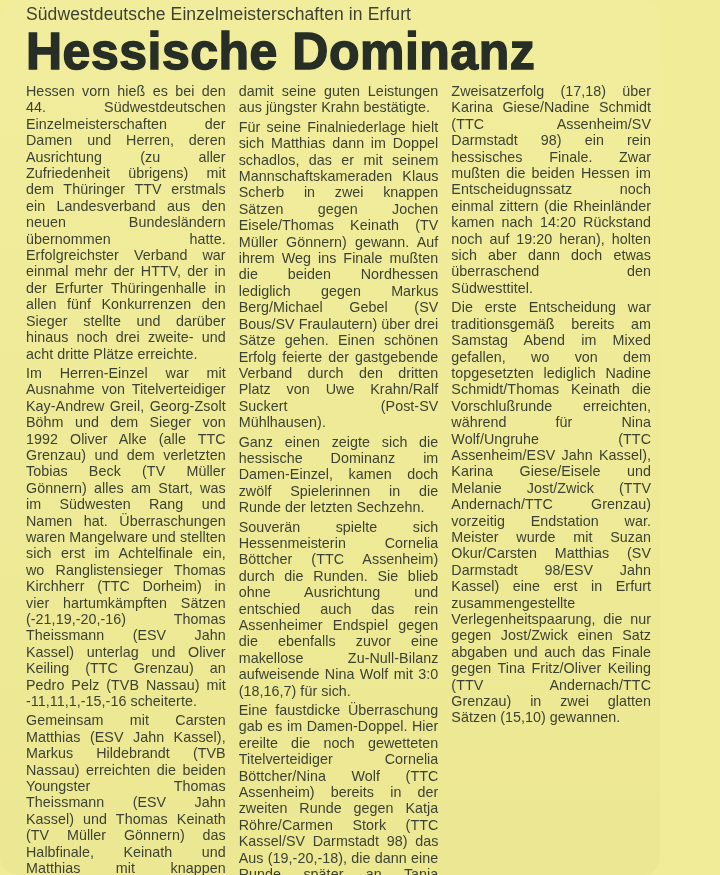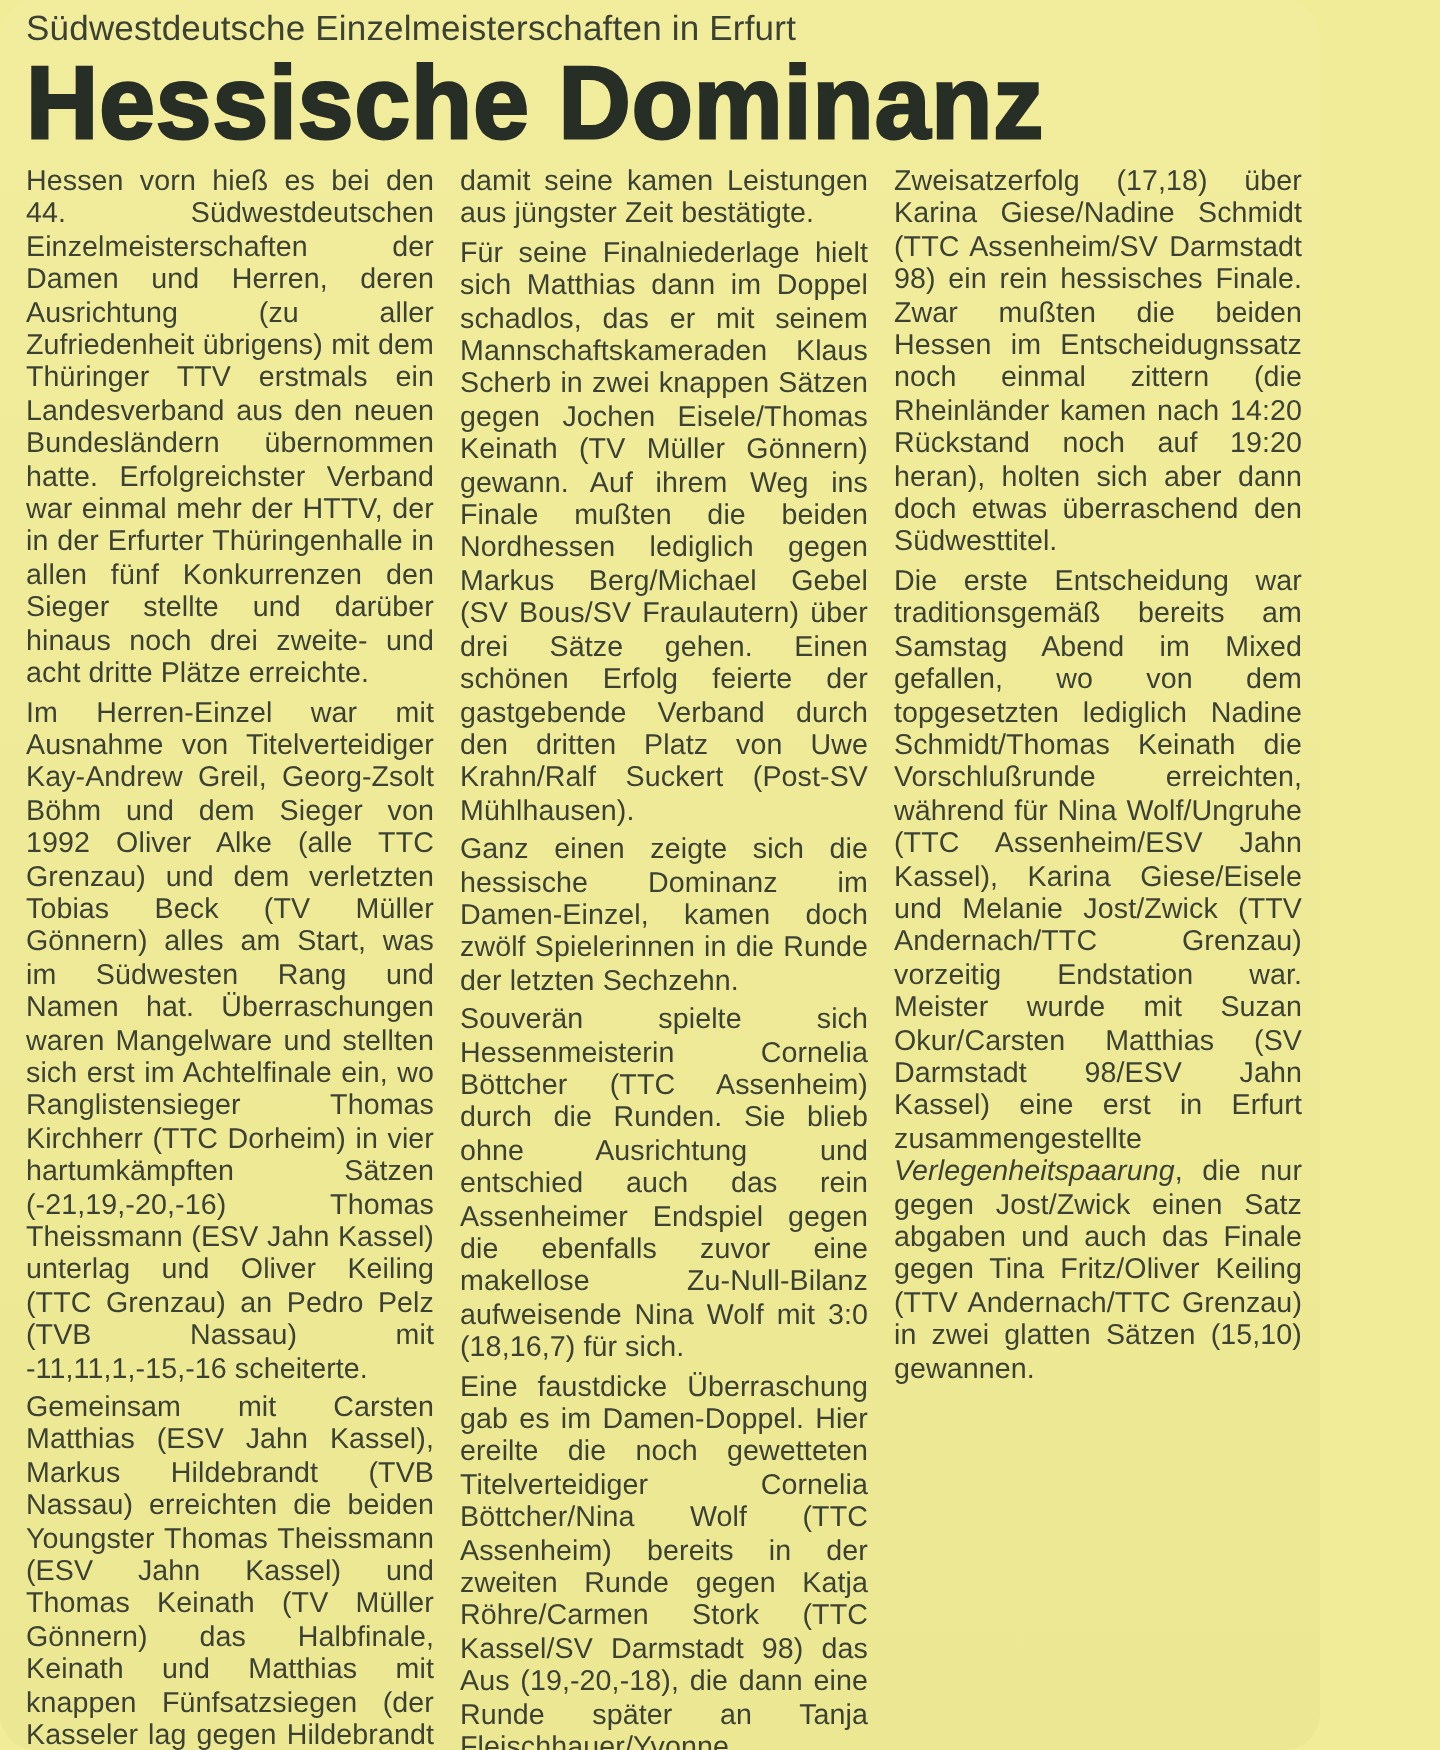--- a/index.html
+++ b/index.html
@@ -9,21 +9,21 @@
   }
   html,body{margin:0;padding:0;}
   body{
     width:720px;height:875px;overflow:hidden;
     background:var(--bg);
     font-family:"Liberation Sans",sans-serif;
   }
   .page{
     box-sizing:border-box;
     width:660px;height:875px;
-    padding:4px 9px 0 13px;
+    padding:4px 9px 0 26px;
     background:
       linear-gradient(180deg, rgba(255,255,255,0.05), rgba(120,110,20,0.04)),
       var(--bg);
     border-radius: 18px;
   }
   .kicker{
     font-size:17.5px;
     line-height:21px;
     color:var(--ink);
     letter-spacing:0.1px;
@@ -49,36 +49,36 @@
     min-width:0;
     text-align:justify;
     font-size:14.3px;
     line-height:16.4px;
     color:var(--ink);
     letter-spacing:0.05px;
   }
   .col p{
     margin:0 0 3px 0;
   }
-  .ital{font-style:italic;}
+  .ital{}
 </style>
 </head>
 <body>
 
 <div class="page">
   <div class="kicker">Südwestdeutsche Einzelmeisterschaften in Erfurt</div>
   <h1 class="headline">Hessische Dominanz</h1>
   <div class="columns">
       <div class="col">
         <p><span>Hessen vorn hieß es bei den 44. Südwestdeutschen Einzelmeisterschaften der Damen und Herren, deren Ausrichtung (zu aller Zufriedenheit übrigens) mit dem Thüringer TTV erstmals ein Landesverband aus den neuen Bundesländern übernommen hatte. Erfolgreichster Verband war einmal mehr der HTTV, der in der Erfurter Thüringenhalle in allen fünf Konkurrenzen den Sieger stellte und darüber hinaus noch drei zweite- und acht dritte Plätze erreichte.</span></p>
         <p><span>Im Herren-Einzel war mit Ausnahme von Titelverteidiger Kay-Andrew Greil, Georg-Zsolt Böhm und dem Sieger von 1992 Oliver Alke (alle TTC Grenzau) und dem verletzten Tobias Beck (TV Müller Gönnern) alles am Start, was im Südwesten Rang und Namen hat. Überraschungen waren Mangelware und stellten sich erst im Achtelfinale ein, wo Ranglistensieger Thomas Kirchherr (TTC Dorheim) in vier hartumkämpften Sätzen (-21,19,-20,-16) Thomas Theissmann (ESV Jahn Kassel) unterlag und Oliver Keiling (TTC Grenzau) an Pedro Pelz (TVB Nassau) mit -11,11,1,-15,-16 scheiterte.</span></p>
         <p><span>Gemeinsam mit Carsten Matthias (ESV Jahn Kassel), Markus Hildebrandt (TVB Nassau) erreichten die beiden Youngster Thomas Theissmann (ESV Jahn Kassel) und Thomas Keinath (TV Müller Gönnern) das Halbfinale, Keinath und Matthias mit knappen Fünfsatzsiegen (der Kasseler lag gegen Hildebrandt bereits 0:2 zurück) das Finale, in dem der erst 16jährige Keinath mit -17,28,20,-19,16 über den hessischen Meister 94 die Oberhand behielt und</span></p>
       </div>
       <div class="col">
-        <p><span>damit seine kamen Leistungen aus jüngster Zeit bestätigte.</span></p>
+        <p><span>damit seine guten Leistungen aus jüngster Krahn bestätigte.</span></p>
         <p><span>Für seine Finalniederlage hielt sich Matthias dann im Doppel schadlos, das er mit seinem Mannschaftskameraden Klaus Scherb in zwei knappen Sätzen gegen Jochen Eisele/Thomas Keinath (TV Müller Gönnern) gewann. Auf ihrem Weg ins Finale mußten die beiden Nordhessen lediglich gegen Markus Berg/Michael Gebel (SV Bous/SV Fraulautern) über drei Sätze gehen. Einen schönen Erfolg feierte der gastgebende Verband durch den dritten Platz von Uwe Krahn/Ralf Suckert (Post-SV Mühlhausen).</span></p>
         <p><span>Ganz einen zeigte sich die hessische Dominanz im Damen-Einzel, kamen doch zwölf Spielerinnen in die Runde der letzten Sechzehn.</span></p>
         <p><span>Souverän spielte sich Hessenmeisterin Cornelia Böttcher (TTC Assenheim) durch die Runden. Sie blieb ohne Ausrichtung und entschied auch das rein Assenheimer Endspiel gegen die ebenfalls zuvor eine makellose Zu-Null-Bilanz aufweisende Nina Wolf mit 3:0 (18,16,7) für sich.</span></p>
         <p><span>Eine faustdicke Überraschung gab es im Damen-Doppel. Hier ereilte die noch gewetteten Titelverteidiger Cornelia Böttcher/Nina Wolf (TTC Assenheim) bereits in der zweiten Runde gegen Katja Röhre/Carmen Stork (TTC Kassel/SV Darmstadt 98) das Aus (19,-20,-18), die dann eine Runde später an Tanja Fleischhauer/Yvonne Steinbrecher (TTC Kassel/SV Darmstadt 98) scheiterten. Tina Fritz/Melanie Jost (TTV Andernach) verhinderten durch einen</span></p>
       </div>
       <div class="col">
         <p><span>Zweisatzerfolg (17,18) über Karina Giese/Nadine Schmidt (TTC Assenheim/SV Darmstadt 98) ein rein hessisches Finale. Zwar mußten die beiden Hessen im Entscheidugnssatz noch einmal zittern (die Rheinländer kamen nach 14:20 Rückstand noch auf 19:20 heran), holten sich aber dann doch etwas überraschend den Südwesttitel.</span></p>
         <p><span>Die erste Entscheidung war traditionsgemäß bereits am Samstag Abend im Mixed gefallen, wo von dem topgesetzten lediglich Nadine Schmidt/Thomas Keinath die Vorschlußrunde erreichten, während für Nina Wolf/Ungruhe (TTC Assenheim/ESV Jahn Kassel), Karina Giese/Eisele und Melanie Jost/Zwick (TTV Andernach/TTC Grenzau) vorzeitig Endstation war. Meister wurde mit Suzan Okur/Carsten Matthias (SV Darmstadt 98/ESV Jahn Kassel) eine erst in Erfurt zusammengestellte </span><span class="ital">Verlegenheitspaarung</span><span>, die nur gegen Jost/Zwick einen Satz abgaben und auch das Finale gegen Tina Fritz/Oliver Keiling (TTV Andernach/TTC Grenzau) in zwei glatten Sätzen (15,10) gewannen.</span></p>
       </div>
     </div>

